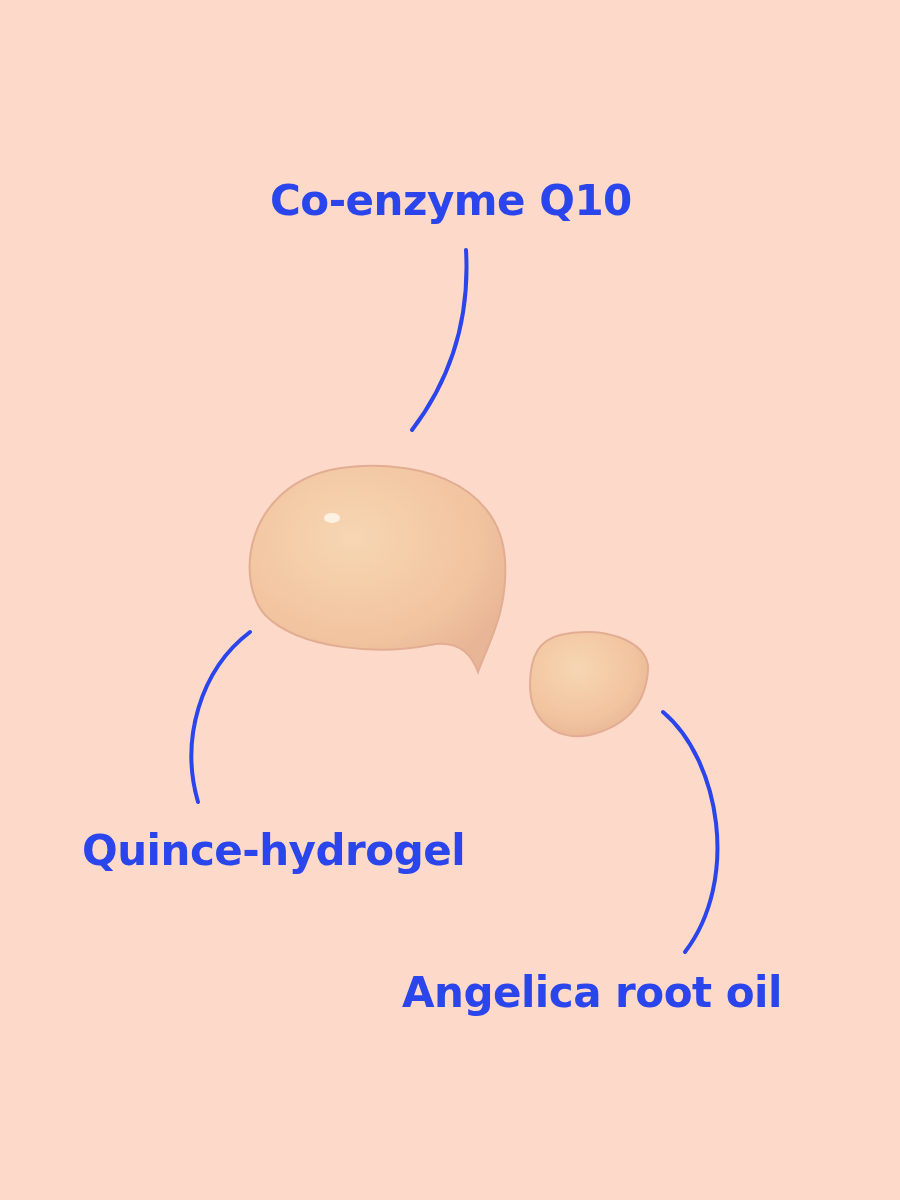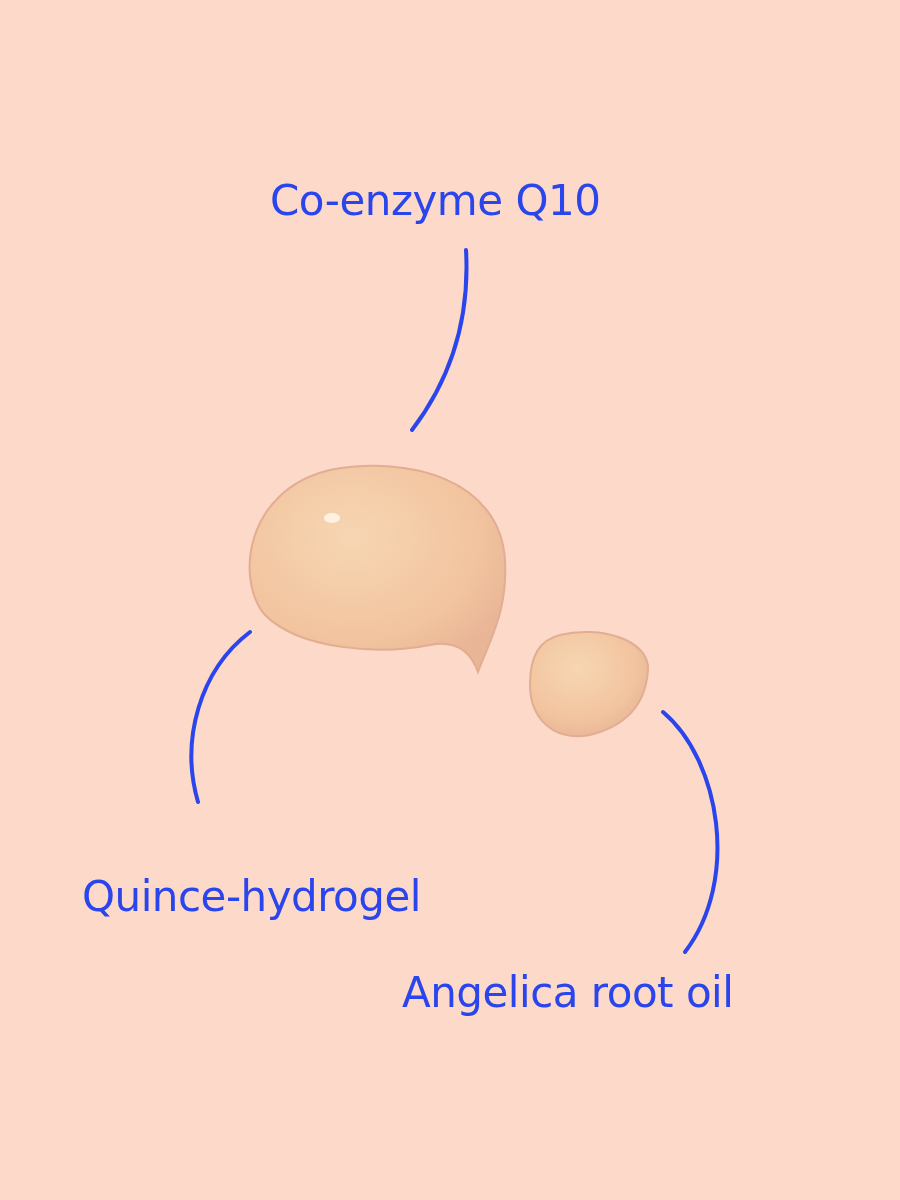--- a/index.html
+++ b/index.html
@@ -1,17 +1,17 @@
 <!DOCTYPE html>
 <html><head>
   <meta charset="utf-8">
   <style>
     html, body { margin: 0; padding: 0; }
     body { width: 900px; height: 1200px; background: #fcd9c9; position: relative; overflow: hidden; font-family: "DejaVu Sans", sans-serif; }
-    .label { position: absolute; color: #2a45ec; font-weight: normal; font-size: 42px; letter-spacing: -0.5px; white-space: nowrap; }
+    .label { position: absolute; color: #2a45ec; font-weight: bold; font-size: 42px; letter-spacing: -0.5px; white-space: nowrap; }
     svg.lines { position: absolute; left: 0; top: 0; }
   </style>
 </head>
 <body>
 
 <svg class="lines" width="900" height="1200">
   <defs>
     <radialGradient id="g1" cx="0.4" cy="0.35" r="0.7">
       <stop offset="0" stop-color="#f7d6b3"></stop>
       <stop offset="0.7" stop-color="#f2c49f"></stop>
@@ -23,14 +23,14 @@
   <ellipse cx="332" cy="518" rx="8" ry="5" fill="#fff4e8" opacity="0.9"></ellipse>
 
   <path d="M560 635 C600 625 650 640 648 670 C646 700 630 725 590 735 C550 742 530 715 530 685 C530 655 540 640 560 635 Z" fill="url(#g1)" stroke="#e2ad92" stroke-width="2"></path>
 
   <path d="M466 250 C470 320 450 380 412 430" fill="none" stroke="#2a45ec" stroke-width="4" stroke-linecap="round"></path>
   <path d="M250 632 C200 670 180 740 198 802" fill="none" stroke="#2a45ec" stroke-width="4" stroke-linecap="round"></path>
   <path d="M663 712 C720 760 740 880 685 952" fill="none" stroke="#2a45ec" stroke-width="4" stroke-linecap="round"></path>
 </svg>
 
 <div class="label" style="left:270px; top:176px;">Co-enzyme Q10</div>
-<div class="label" style="left:82px; top:872px;">Quince-hydrogel</div>
+<div class="label" style="left:82px; top:826px;">Quince-hydrogel</div>
 <div class="label" style="left:402px; top:968px;">Angelica root oil</div>
 
 </body></html>

